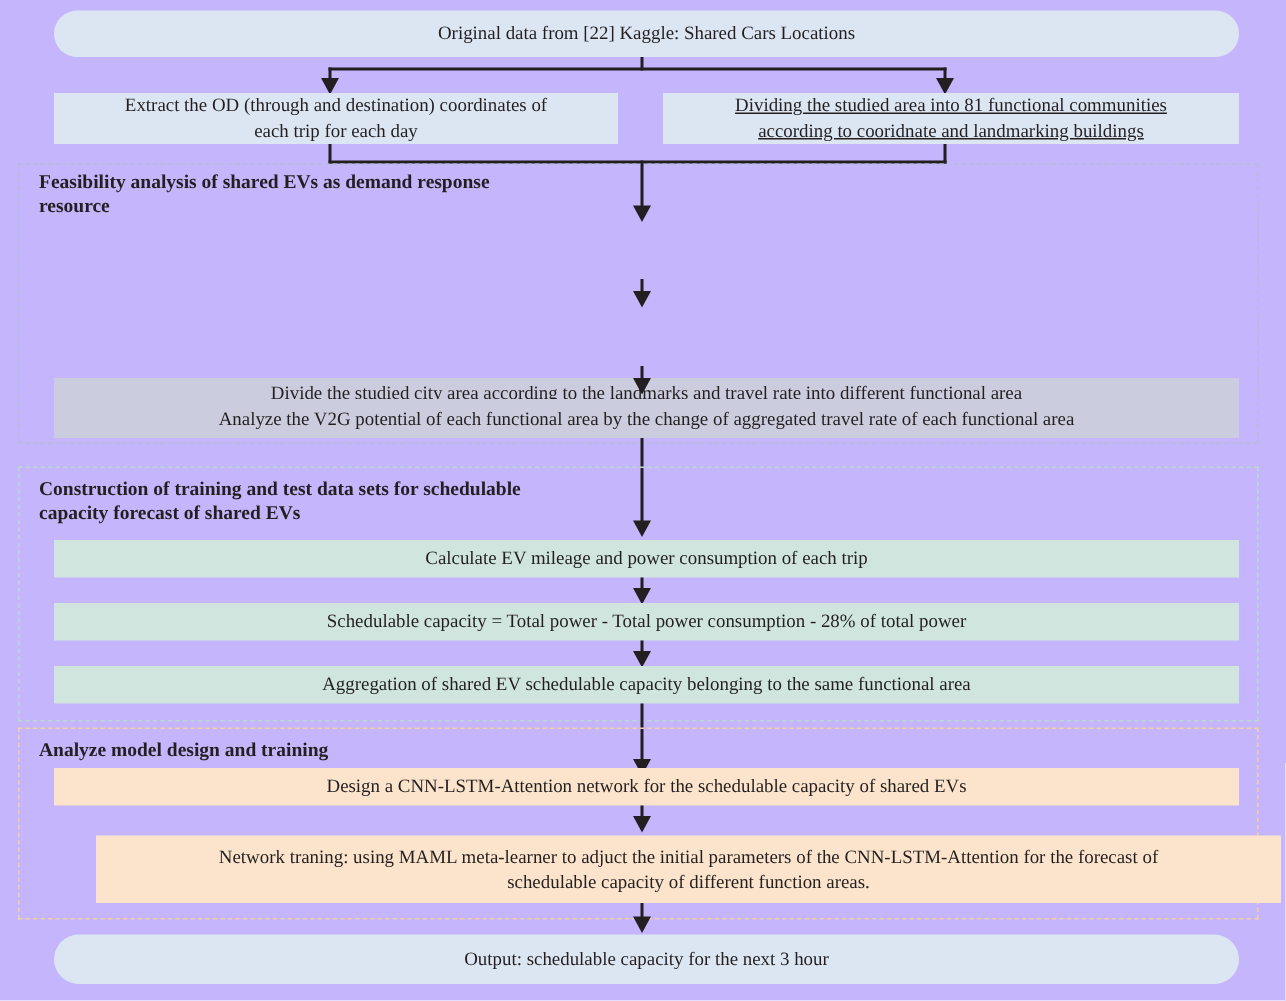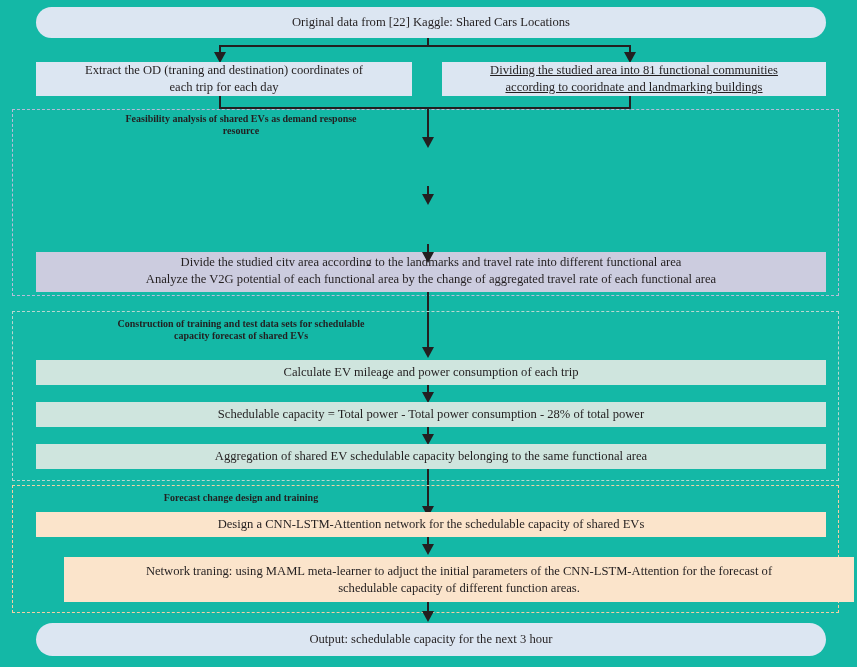--- a/index.html
+++ b/index.html
@@ -9,21 +9,21 @@
     background: #ffffff;
   }
   body {
     font-family: "Liberation Serif", "DejaVu Serif", serif;
     color: #231f20;
   }
   #canvas {
     position: relative;
     width: 857px;
     height: 667px;
-    background: #14b8a6;
+    background: #c4b5fd;
     overflow: hidden;
   }
 
   
   .box {
     position: absolute;
     box-sizing: border-box;
     display: flex;
     align-items: center;
     justify-content: center;
@@ -49,25 +49,25 @@
     background: transparent;
   }
   .group.g-purple { border-color: #b8bcd9; }
   .group.g-mint   { border-color: #b9d8d0; }
   .group.g-peach  { border-color: #f3cfa4; }
 
   .group-title {
     position: absolute;
     font-family: "Liberation Serif", "DejaVu Serif", serif;
     font-weight: bold;
-    font-size: 10px;
+    font-size: 13px;
     line-height: 1.22;
     color: #231f20;
     white-space: pre-line;
-    text-align: center;
+    text-align: left;
   }
 
   
   .vline {
     position: absolute;
     background: #231f20;
     width: 2.2px;
   }
   .hline {
     position: absolute;
@@ -90,21 +90,21 @@
 
   <div class="box rounded c-blue" style="left:36px; top:7px; width:790px; height:31px;">Original data from [22] Kaggle: Shared Cars Locations</div>
 
   <div class="vline" style="left:427px; top:38px; height:9px;"></div>
   <div class="hline" style="left:219px; top:45px; width:412px;"></div>
   <div class="vline" style="left:219px; top:45px; height:10px;"></div>
   <div class="arrowhead" style="left:214px; top:52px;"></div>
   <div class="vline" style="left:629px; top:45px; height:10px;"></div>
   <div class="arrowhead" style="left:624px; top:52px;"></div>
 
-  <div class="box c-blue" style="left:36px; top:62px; width:376px; height:34px;">Extract the OD (traning and destination) coordinates of
+  <div class="box c-blue" style="left:36px; top:62px; width:376px; height:34px;">Extract the OD (through and destination) coordinates of
 each trip for each day</div>
 
   <div class="box c-blue" style="left:442px; top:62px; width:384px; height:34px;text-decoration:underline;">Dividing the studied area into 81 functional communities
 according to cooridnate and landmarking buildings</div>
 
   <div class="vline" style="left:219px; top:96px; height:13px;"></div>
   <div class="vline" style="left:629px; top:96px; height:13px;"></div>
   <div class="hline" style="left:219px; top:107px; width:412px;"></div>
 
   <div class="group g-purple" style="left:12px; top:109px; width:827px; height:187px;"></div>
@@ -145,21 +145,21 @@
   <div class="vline" style="left:427px; top:427px; height:12px;"></div>
   <div class="arrowhead" style="left:422px; top:434px;"></div>
 
   <div class="box c-mint" style="left:36px; top:444px; width:790px; height:25px;">Aggregation of shared EV schedulable capacity belonging to the same functional area</div>
 
   <div class="vline" style="left:427px; top:469px; height:44px;"></div>
   <div class="arrowhead" style="left:422px; top:506px;"></div>
 
   <div class="group g-peach" style="left:12px; top:485px; width:827px; height:128px;"></div>
 
-  <div class="group-title" style="left:26px; top:492px; width:430px;">Forecast change design and training</div>
+  <div class="group-title" style="left:26px; top:492px; width:430px;">Analyze model design and training</div>
 
   <div class="box c-peach" style="left:36px; top:512px; width:790px; height:25px;">Design a CNN-LSTM-Attention network for the schedulable capacity of shared EVs</div>
 
   <div class="vline" style="left:427px; top:537px; height:12px;"></div>
   <div class="arrowhead" style="left:422px; top:544px;"></div>
 
   <div class="box c-peach" style="left:36px; top:557px; width:790px; height:45px;margin-left:28px;">Network traning: using MAML meta-learner to adjuct the initial parameters of the CNN-LSTM-Attention for the forecast of
 schedulable capacity of different function areas.</div>
 
   <div class="vline" style="left:427px; top:602px; height:15px;"></div>

